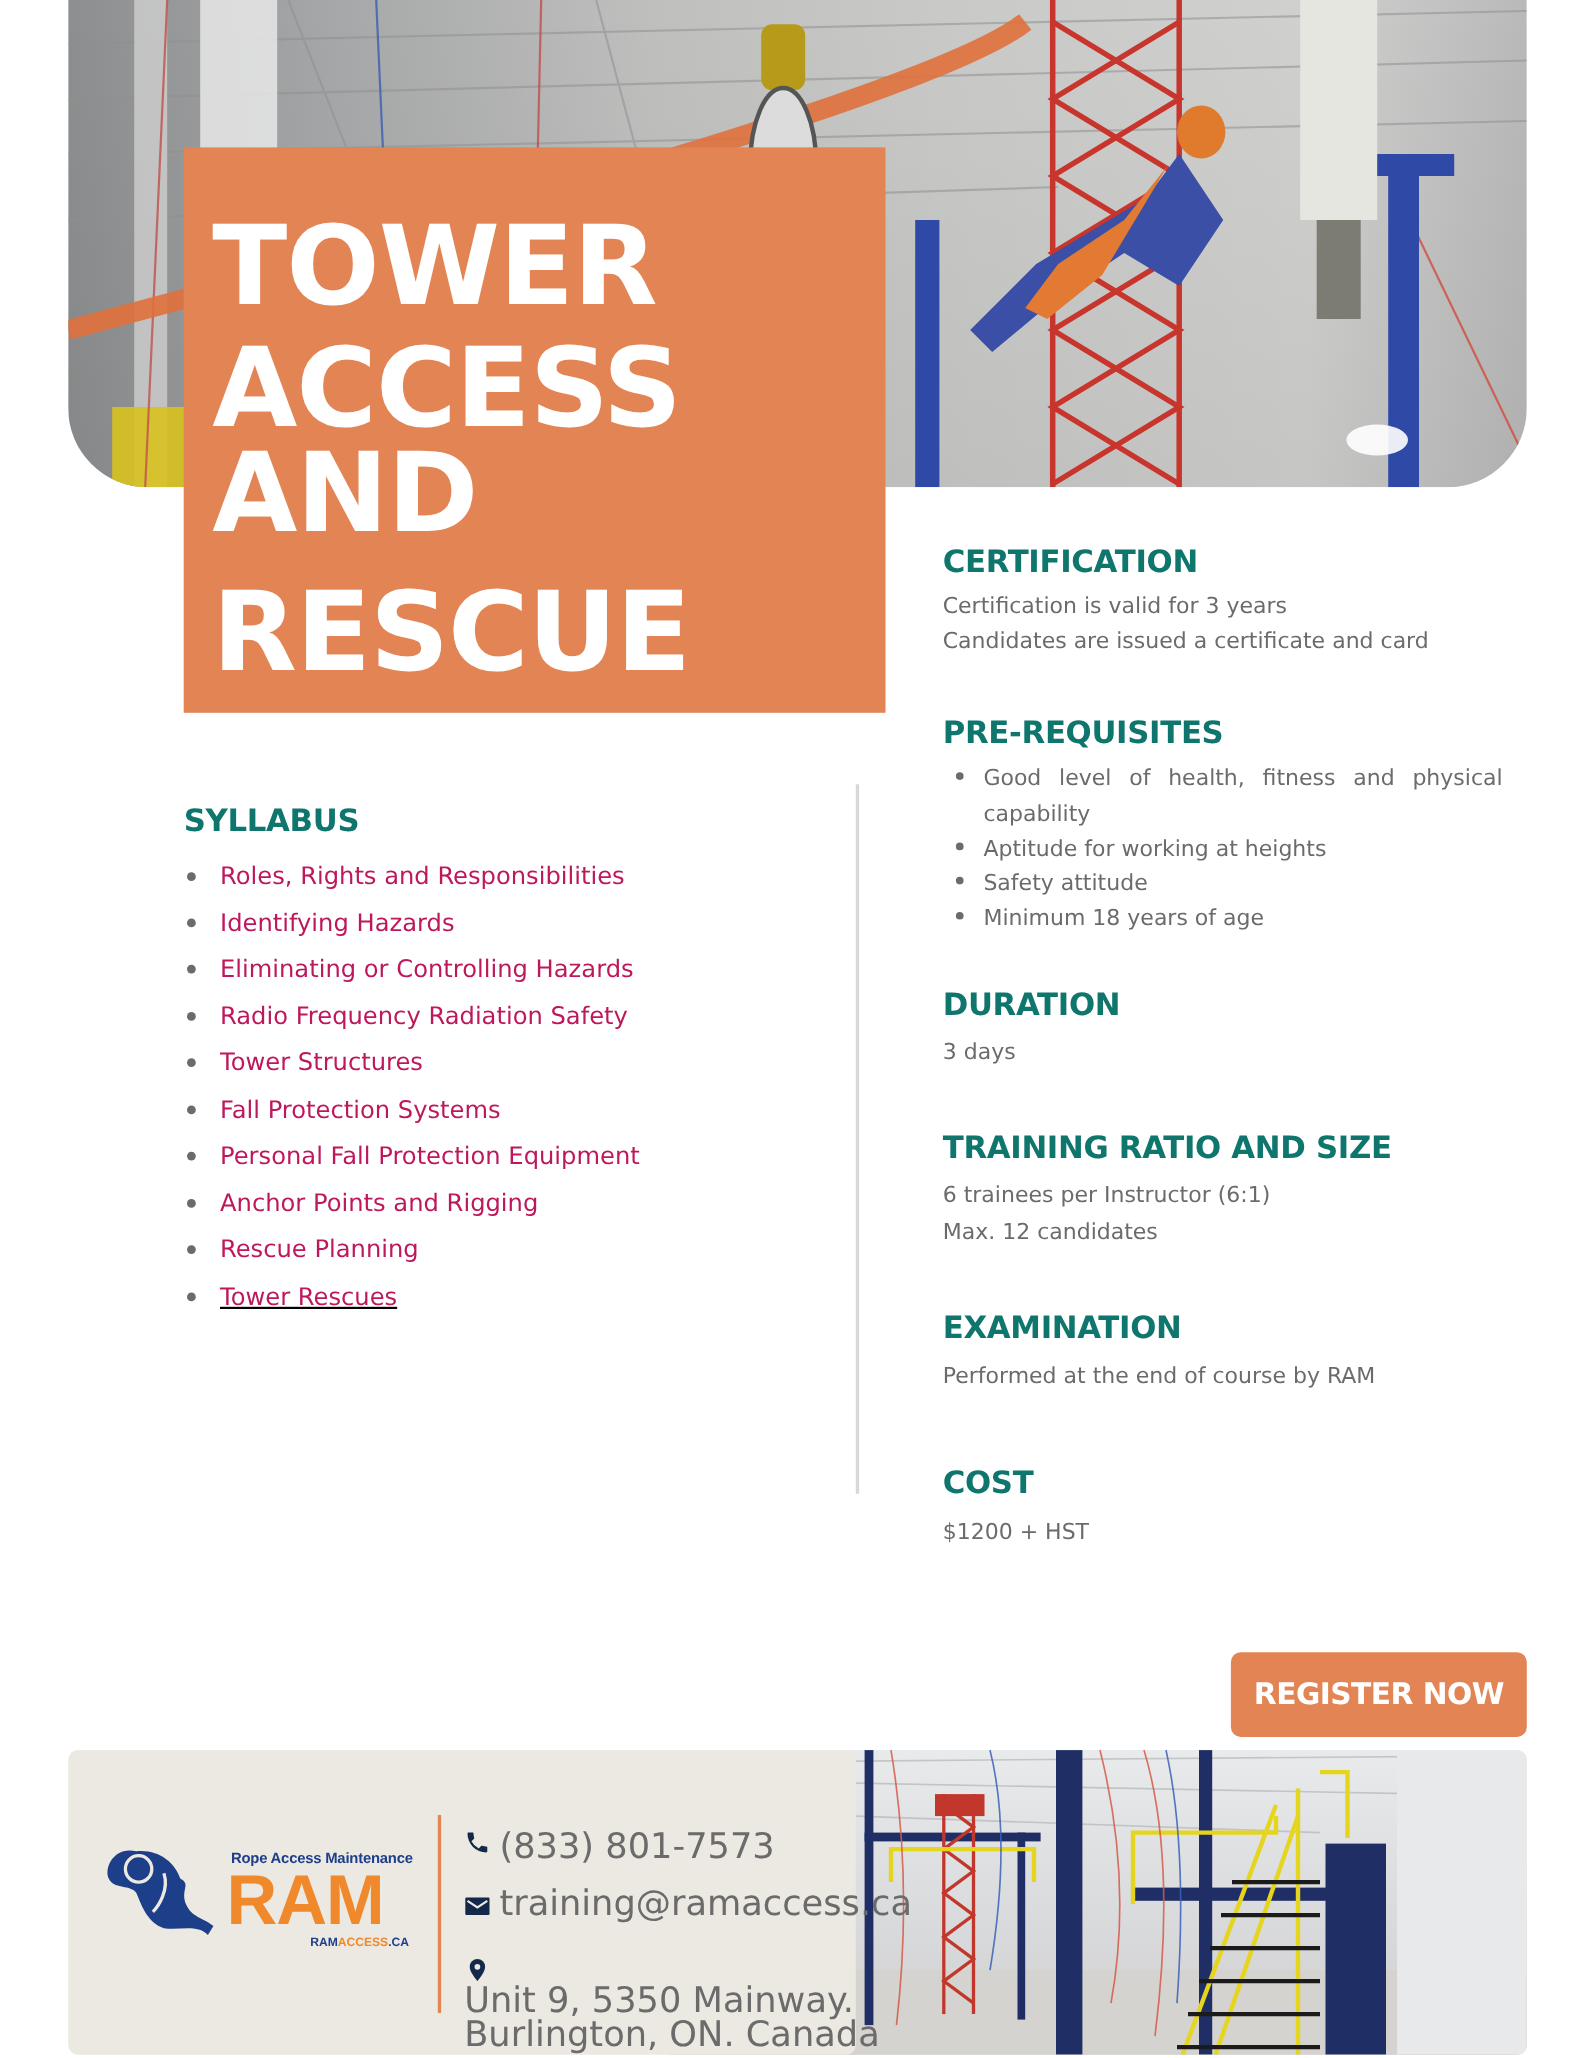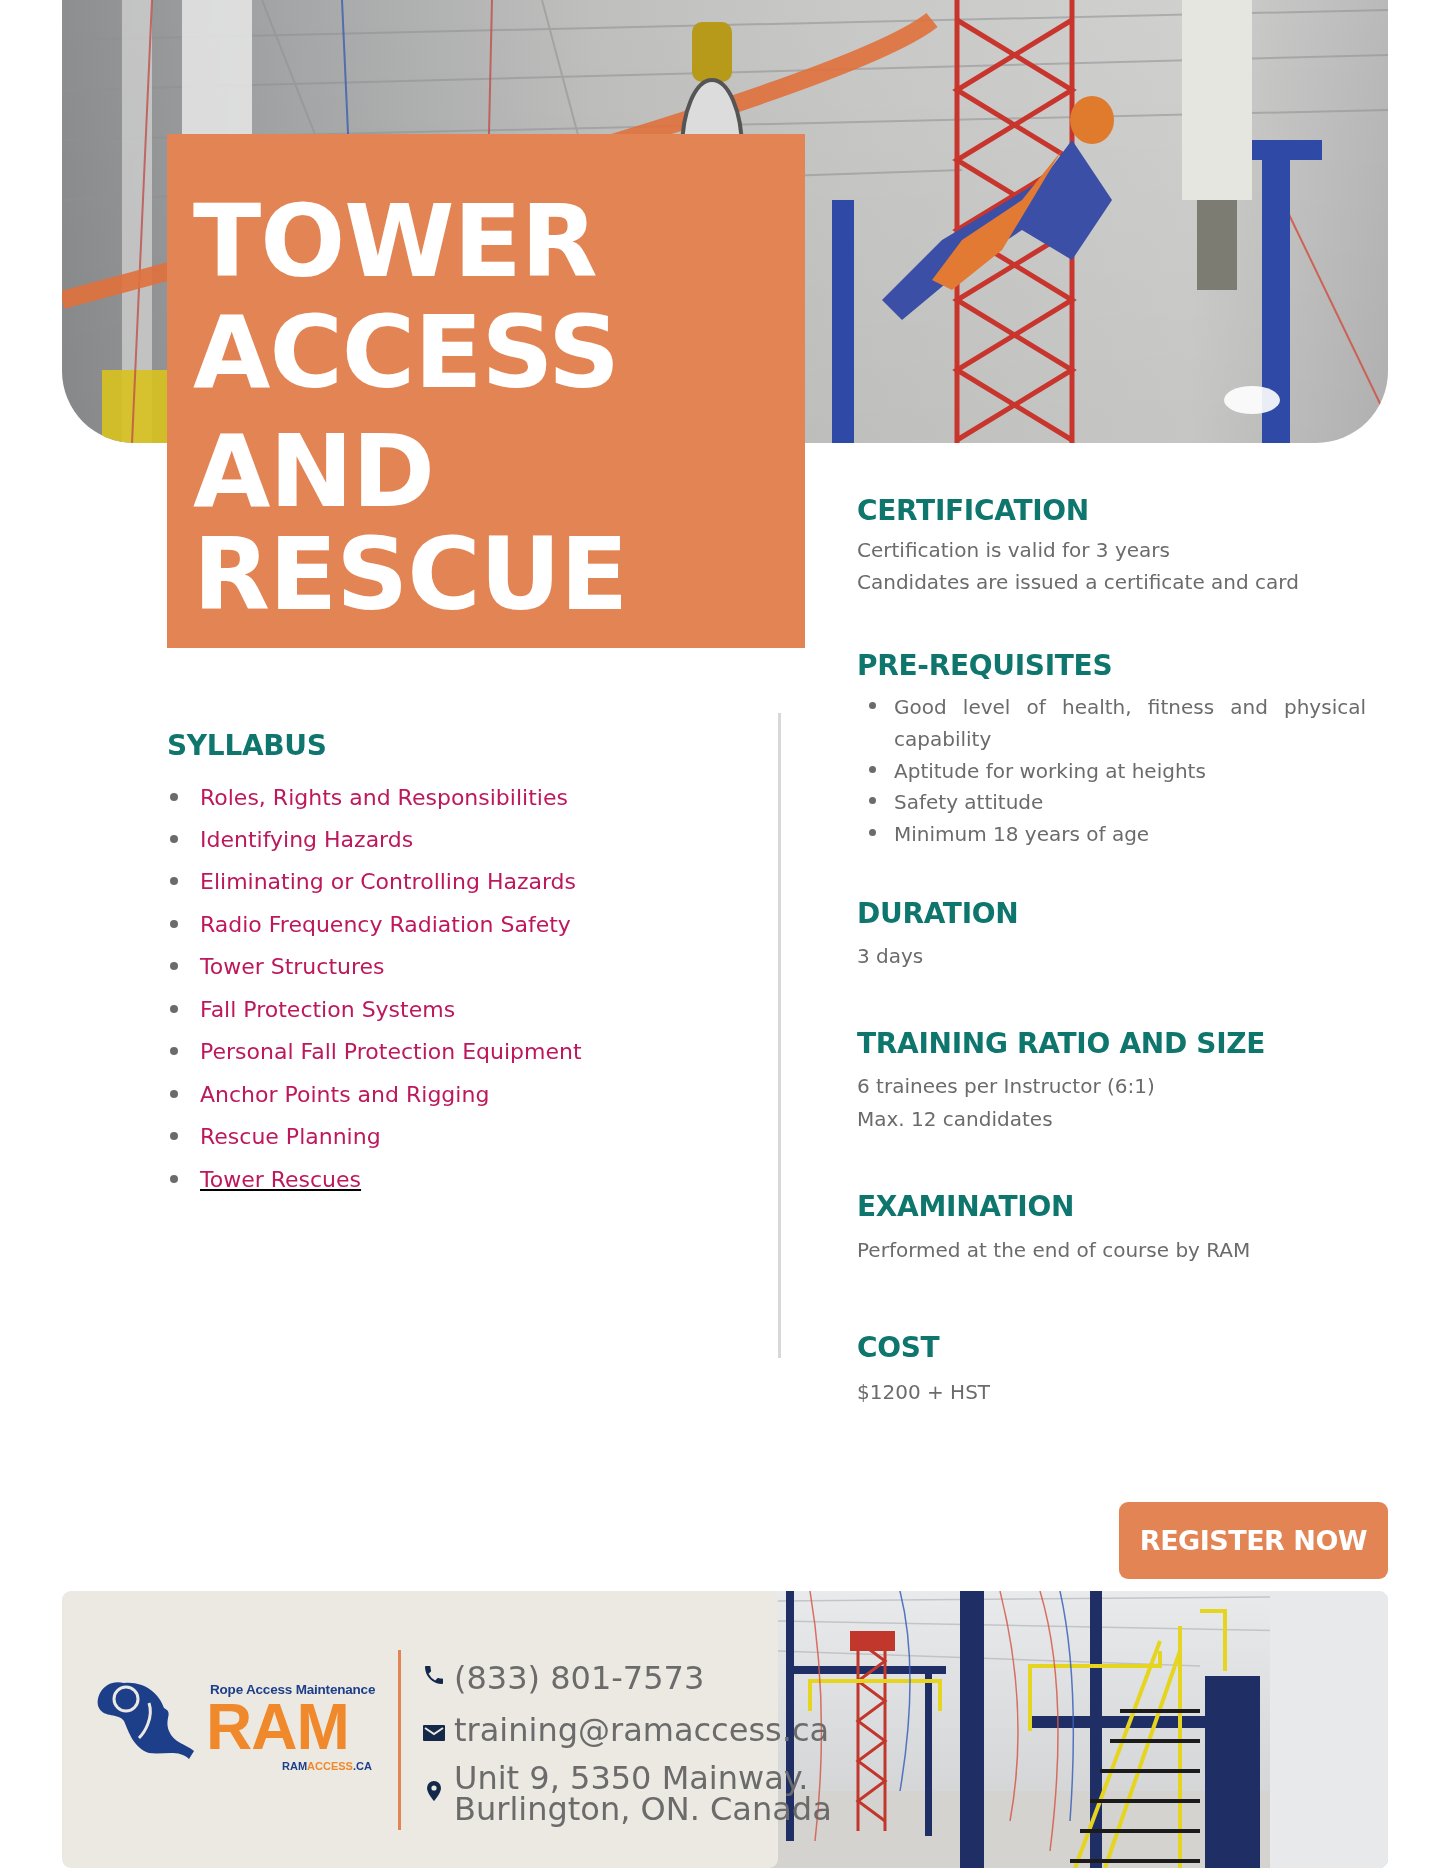--- a/index.html
+++ b/index.html
@@ -133,21 +133,21 @@
     <rect x="1120" y="0" width="70" height="200" fill="#e6e6e0"></rect>
     <rect x="1135" y="200" width="40" height="90" fill="#7c7c72"></rect>
 
     <ellipse cx="1190" cy="400" rx="28" ry="14" fill="#ffffff" opacity="0.9"></ellipse>
   </svg>
 </div>
 
 <div class="title-box">
   <div class="title-line" style="top:58px;">TOWER</div>
   <div class="title-line" style="top:169px;">ACCESS</div>
-  <div class="title-line" style="top:288px;text-align:right;">AND</div>
+  <div class="title-line" style="top:265px;text-align:right;">AND</div>
   <div class="title-line" style="top:391px;">RESCUE</div>
 </div>
 
 <div class="h-orange" style="left:167px; top:732px;">SYLLABUS</div>
 
 <div class="syl-item" style="top:782px;">
     <span class="bullet"></span>
     <span class="txt">Roles, Rights and Responsibilities</span>
   </div>
 <div class="syl-item" style="top:824px;">
@@ -305,21 +305,21 @@
   </div>
 
   <div class="contact-row" style="top:124px;">
     <svg class="ico" viewBox="0 0 24 24" style="margin-top:6px;">
       <rect x="1" y="4" width="22" height="16" rx="1" fill="#14284a"></rect>
       <path d="M3 7 L12 13 L21 7" stroke="#ECE9E2" stroke-width="2" fill="none"></path>
     </svg>
     <span class="ctxt">training@ramaccess.ca</span>
   </div>
 
-  <div class="contact-row" style="top:172px;">
+  <div class="contact-row" style="top:172px;flex-direction:column;">
     <svg class="ico" viewBox="0 0 24 24" style="margin-top:16px;">
       <path d="M12 2a7 7 0 0 0-7 7c0 5.2 7 13 7 13s7-7.8 7-13a7 7 0 0 0-7-7z" fill="#14284a"></path>
       <circle cx="12" cy="9" r="2.6" fill="#ECE9E2"></circle>
     </svg>
     <div>
       <div class="ctxt">Unit 9, 5350 Mainway.</div>
       <div class="ctxt">Burlington, ON. Canada</div>
     </div>
   </div>
 </div>

